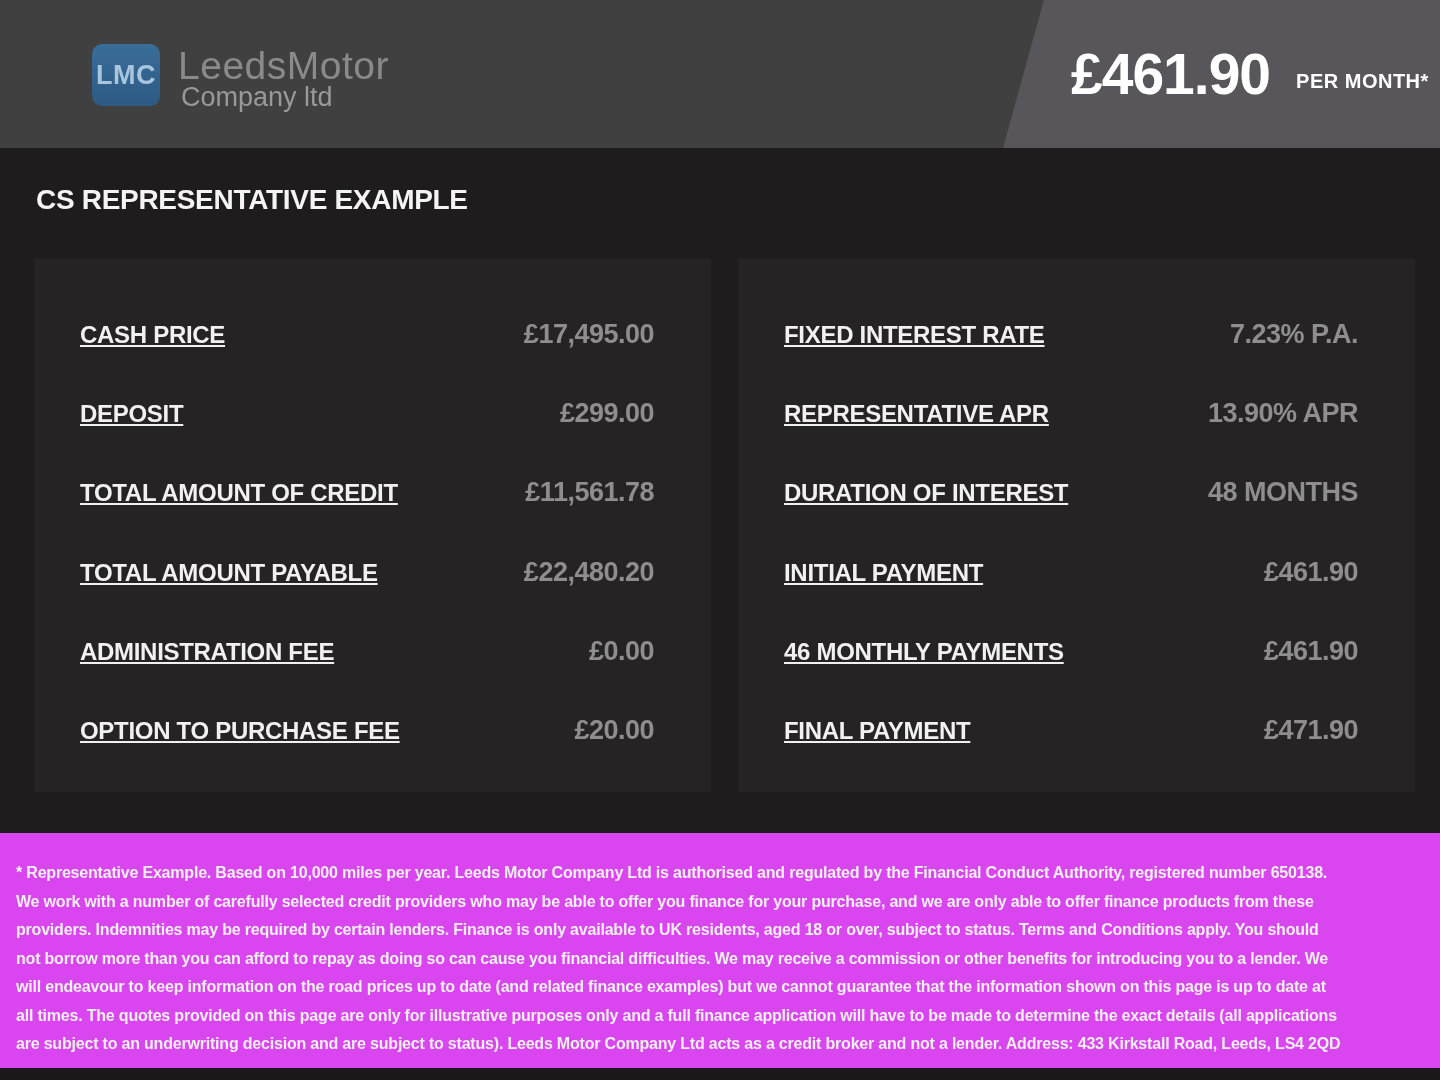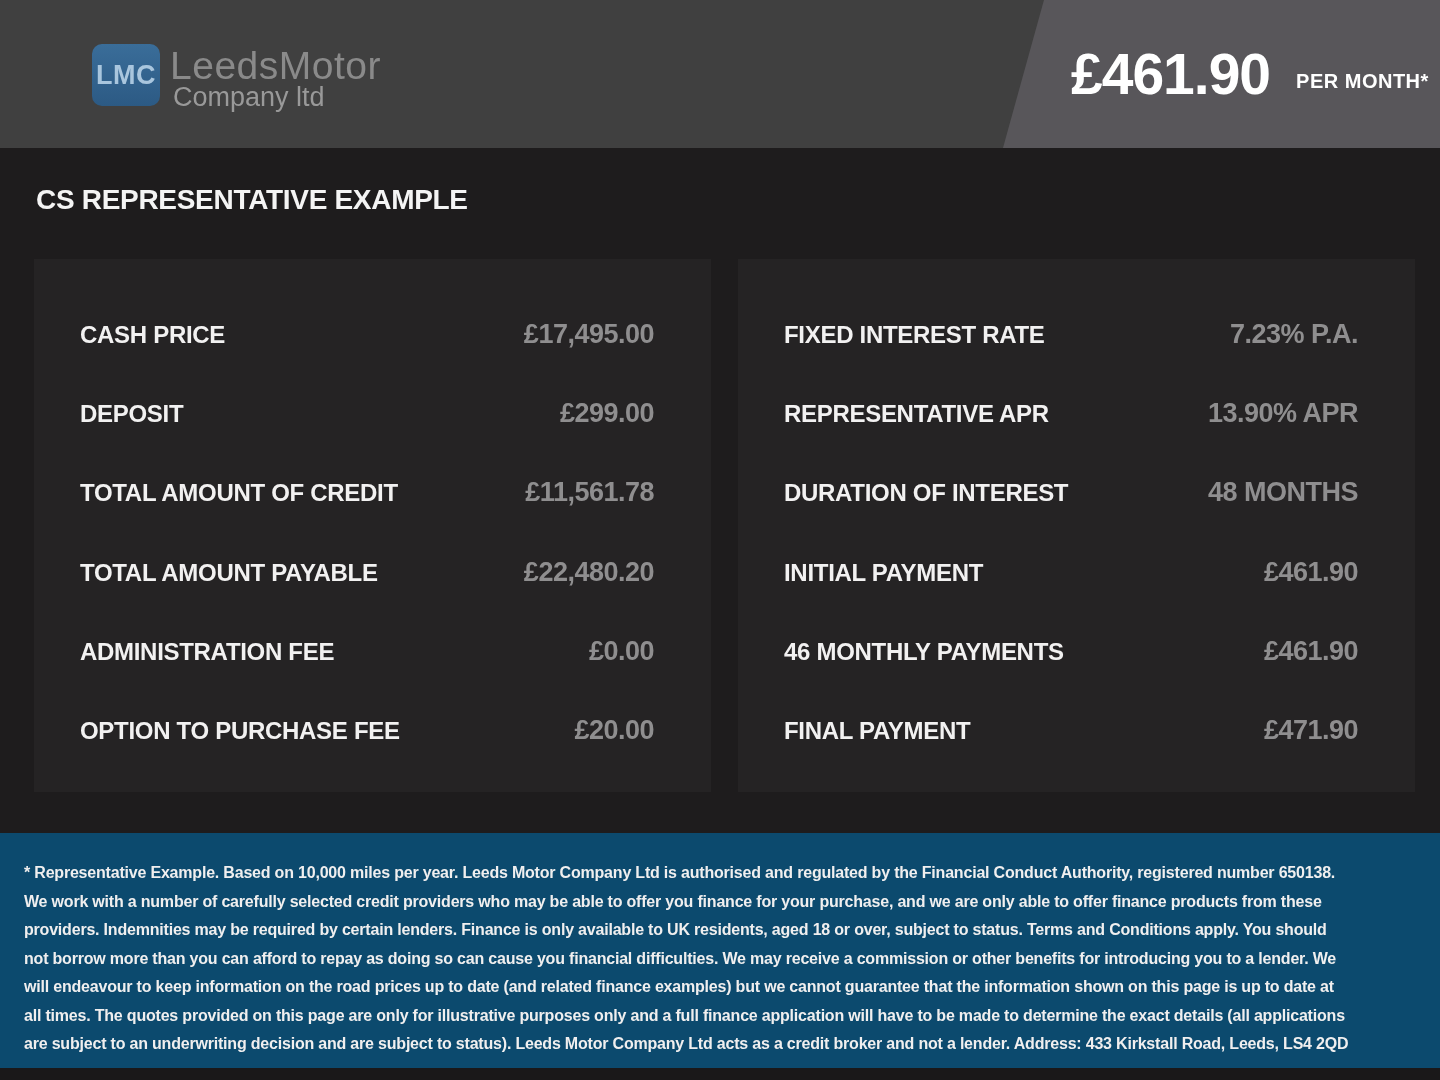--- a/index.html
+++ b/index.html
@@ -22,21 +22,21 @@
   }
   .logo-badge {
     width: 68px; height: 62px;
     border-radius: 10px;
     background: linear-gradient(180deg, #3a6d99 0%, #2c5a84 100%);
     color: #a9c6de;
     font-size: 27px; font-weight: bold;
     display: flex; align-items: center; justify-content: center;
     letter-spacing: 0.5px;
   }
-  .logo-text { margin-left: 10px; padding-top: 2px; }
+  .logo-text { margin-left: 18px; padding-top: 2px; }
   .logo-name {
     font-size: 39px; line-height: 40px;
     color: #8a8a8a; font-weight: 400;
     letter-spacing: 0.5px;
   }
   .logo-sub {
     font-size: 27px; line-height: 22px;
     color: #999999; font-weight: 400;
     margin-left: 3px;
   }
@@ -82,32 +82,32 @@
     display: flex; flex-direction: column;
     justify-content: space-between;
     padding: 60px 57px 46px 46px;
   }
   .row {
     display: flex; justify-content: space-between;
     align-items: baseline;
   }
   .row-label {
     color: #f2f1f1; font-size: 24px; font-weight: bold;
-    letter-spacing: -0.3px; white-space: nowrap;
+    letter-spacing: -0.3px; white-space: nowrap; text-decoration: underline;
   }
   .row-value {
     color: #8f8e8f; font-size: 27px; font-weight: bold;
     letter-spacing: -0.5px; white-space: nowrap;
   }
 
   
   .footer {
     width: 1440px; height: 235px;
-    background: #0c4a6e;
-    padding: 26px 36px 0 24px;
+    background: #d946ef;
+    padding: 26px 36px 0 16px;
   }
   .disclaimer {
     color: #f0efef; font-size: 16px; font-weight: bold;
     line-height: 28.5px; letter-spacing: -0.2px;
     max-width: 1330px;
   }
   .bottom-strip {
     width: 1440px; height: 12px;
     background: #1a1819;
   }

